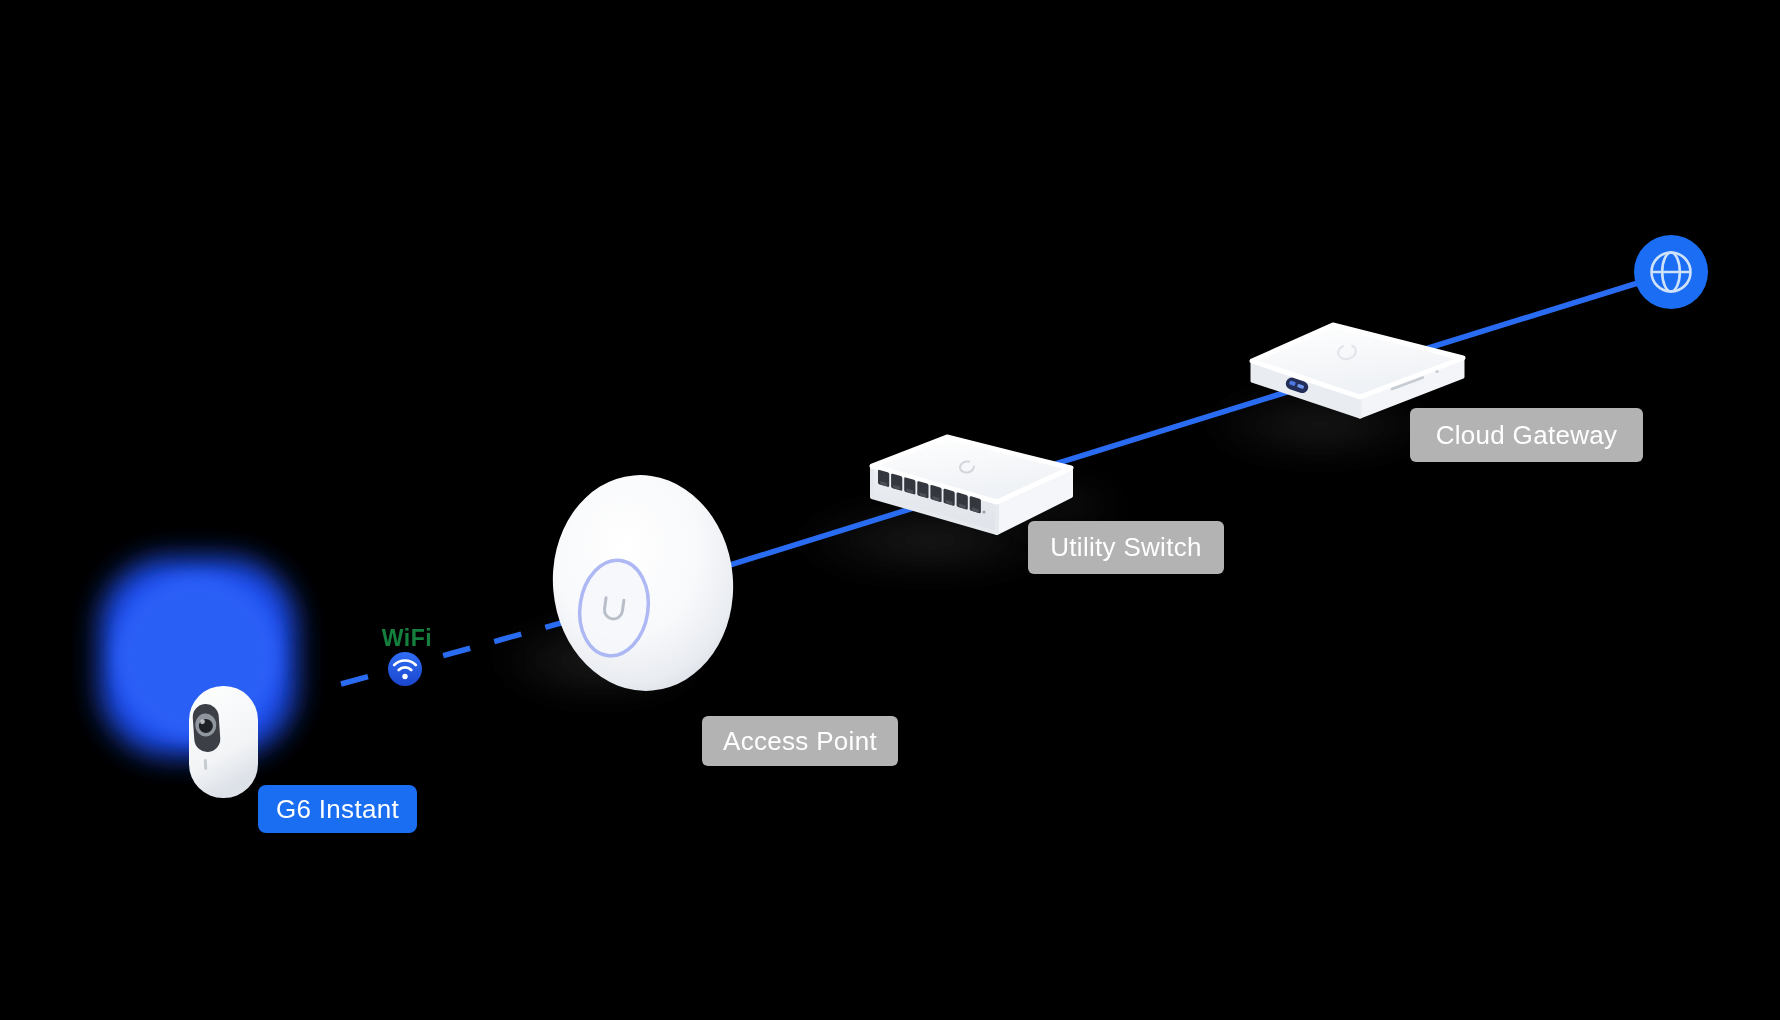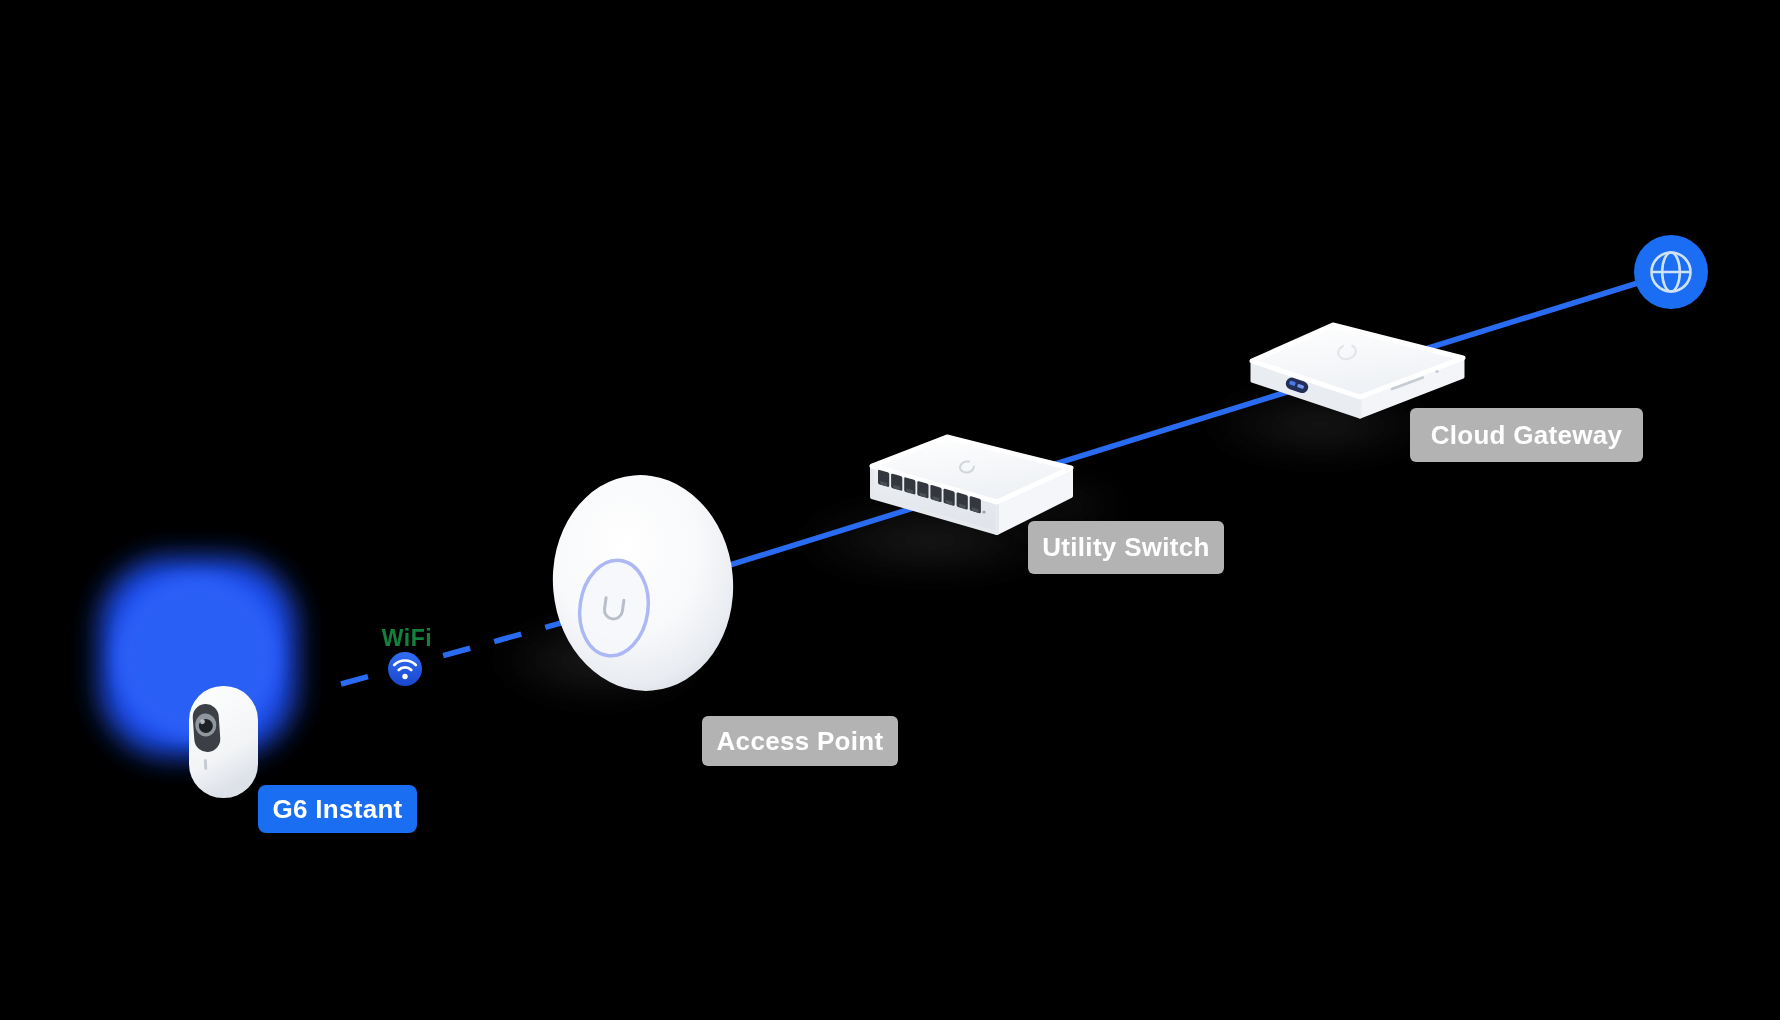--- a/index.html
+++ b/index.html
@@ -3,21 +3,21 @@
 <meta charset="utf-8">
 <style>
   html,body{margin:0;padding:0;background:#000;}
   .stage{
     position:relative;width:1780px;height:1020px;background:#000;overflow:hidden;
     font-family:"Liberation Sans",sans-serif;
   }
   .stage svg{position:absolute;left:0;top:0;}
   .label{
     position:absolute;display:flex;align-items:center;justify-content:center;
-    color:#fff;font-weight:bold;font-size:26px;letter-spacing:.3px;
+    color:#fff;font-weight:normal;font-size:26px;letter-spacing:.3px;
     border-radius:6px;white-space:nowrap;
   }
   .label.gray{background:#b3b3b3;}
   .label.blue{background:#1a6ef2;border-radius:8px;text-align:right;}
   #label-access-point{left:702px;top:716px;width:196px;height:50px;}
   #label-utility-switch{left:1028px;top:521px;width:196px;height:53px;}
   #label-cloud-gateway{left:1410px;top:408px;width:233px;height:54px;}
   #label-g6-instant{left:258px;top:785px;width:159px;height:48px;}
   #wifi-text{
     position:absolute;left:357px;top:625px;width:100px;height:26px;

